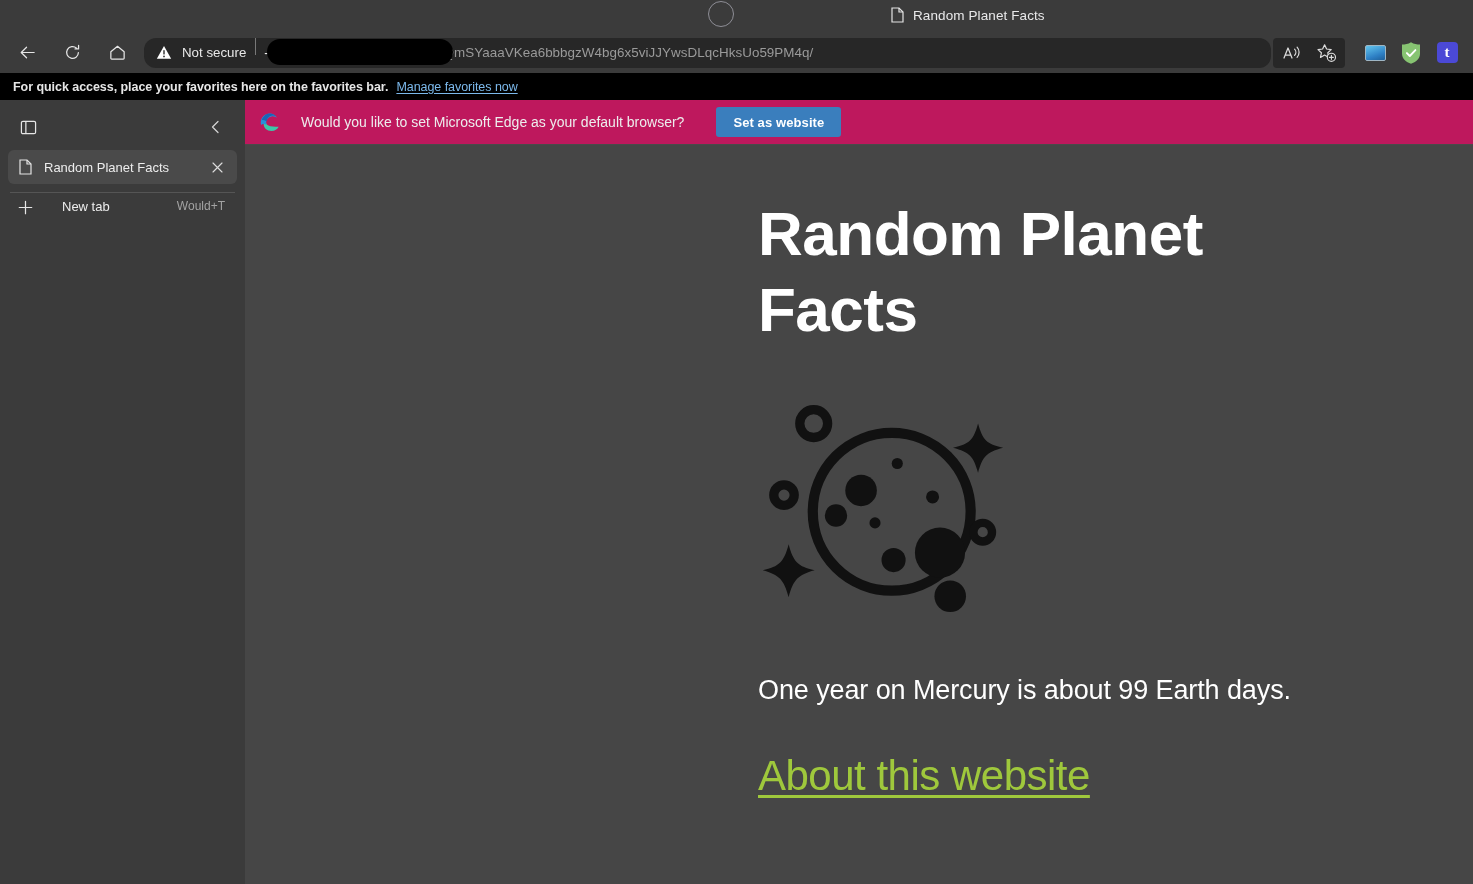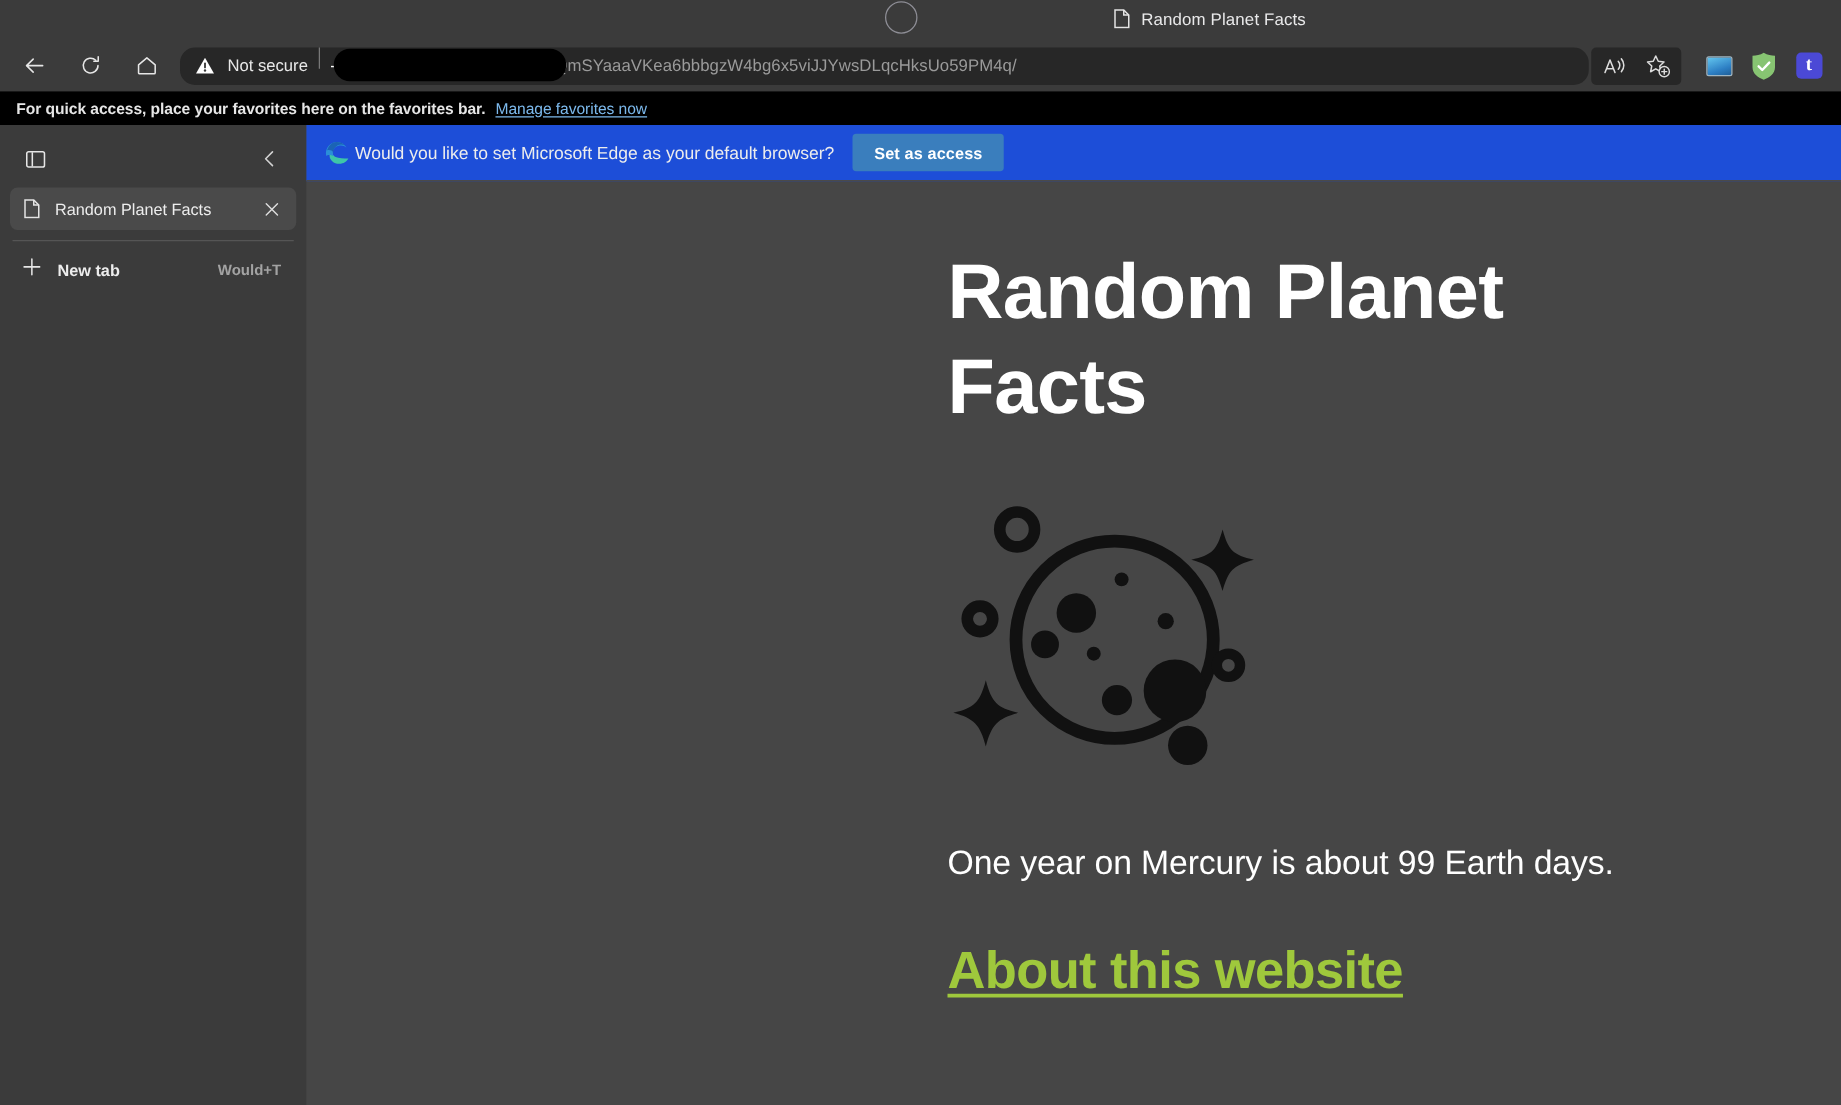--- a/index.html
+++ b/index.html
@@ -281,25 +281,24 @@
   }
   .sidebar-divider {
     height: 1px;
     background: #555555;
     margin: 8px 10px 0 10px;
   }
   .sidebar-newtab {
     height: 34px;
     margin: 6px 8px 0 8px;
     display: flex;
-    align-items: center;
+    align-items: flex-start;
     padding: 0 12px 0 9px;
     border-radius: 6px;
-    gap: 12px;
-    font-weight: bold;
+    gap: 28px;
   }
   .newtab-label {
     flex: 1 1 auto;
     font-size: 13px;
     color: #ededed;
   }
   .newtab-shortcut {
     font-size: 12px;
     color: #a3a3a3;
   }
@@ -313,25 +312,25 @@
     flex-direction: column;
     min-width: 0;
     position: relative;
     overflow: hidden;
   }
 
   
   .notice {
     height: 45px;
     flex: 0 0 45px;
-    background: #1d4ed8;
+    background: #be185d;
     display: flex;
     align-items: center;
     padding-left: 13px;
-    gap: 3px;
+    gap: 20px;
     border-bottom: 1px solid #4a4a4a;
   }
   .edge-logo { width: 23px; height: 23px; display:block; flex:0 0 23px; }
   .notice-text {
     font-size: 14px;
     color: #ededed;
     white-space: nowrap;
   }
   .notice-btn {
     background: #3a7ebd;
@@ -375,21 +374,21 @@
   .fact-text {
     margin-top: 46px;
     font-size: 27px;
     color: #ffffff;
     letter-spacing: -0.1px;
   }
   .about-link {
     display: inline-block;
     margin-top: 46px;
     font-size: 42px;
-    font-weight: bold;
+    font-weight: normal;
     color: #9cc councilor;
     color: #9fc83c;
     text-decoration: underline;
     text-underline-offset: 5px;
     text-decoration-thickness: 3px;
     letter-spacing: -0.5px;
   }
 </style>
 </head>
 <body>
@@ -553,21 +552,21 @@
 
       <div class="notice">
         <span class="edge-logo">
           <svg width="23" height="23" viewBox="0 0 24 24">
             <path d="M21.6 16.5c-1.3 2.5-4 4.4-7.5 4.4-4.9 0-8.2-3.3-8.2-7 0-2 1.1-3.6 2.7-4.3-1 2.4.2 4.6 2.3 5.6 2.6 1.2 6.9 1.3 10.7 1.3z" fill="#3ec6a8"></path>
             <path d="M3.2 14.5C2 10 4.2 5 8.7 3.3c4.7-1.8 9.6.4 11.3 4.2-1.4-1.4-3.6-2.2-5.9-1.8-3.6.6-5.6 3.4-5.6 6.1 0 .9.2 1.8.6 2.6-1.5-.5-4.3-1.6-5.9.1z" fill="#2b8fd8"></path>
             <path d="M8.6 3.3C12 2 16.3 2.8 18.7 5.5c-2-1-4.4-1-6.3.1-2.5 1.4-3.4 3.6-3.4 5.6-1.1-1.2-2.8-2.2-5.2-1.5.7-2.6 2.5-5 4.8-6.4z" fill="#1b63b5"></path>
           </svg>
         </span>
         <span class="notice-text">Would you like to set Microsoft Edge as your default browser?</span>
-        <button class="notice-btn">Set as access</button>
+        <button class="notice-btn">Set as website</button>
       </div>
 
       <div class="page">
         <div class="page-inner">
 
           <h1 class="page-title">Random Planet Facts</h1>
 
           <div class="planet-art">
             <svg viewBox="0 0 280 250" xmlns="http://www.w3.org/2000/svg">
 

